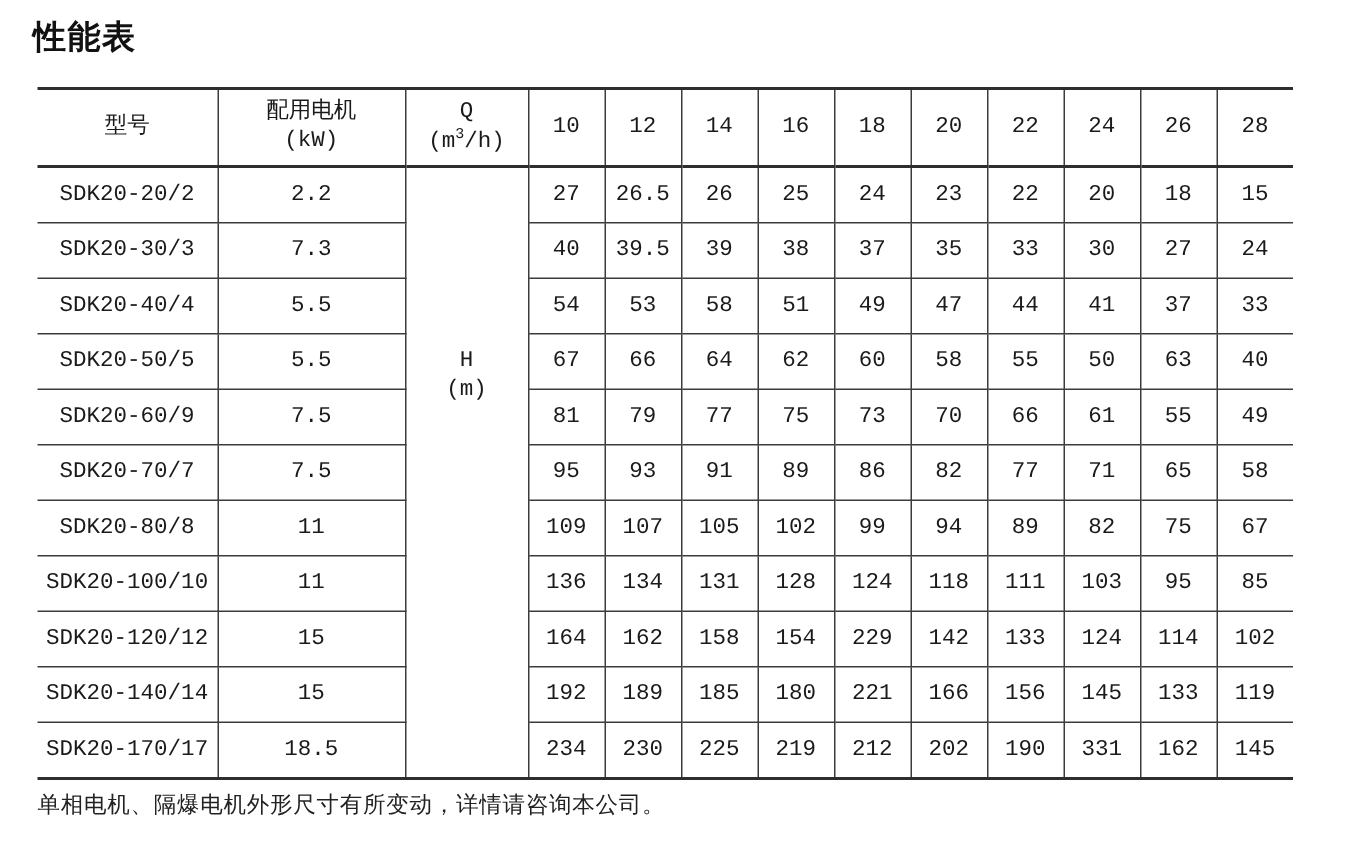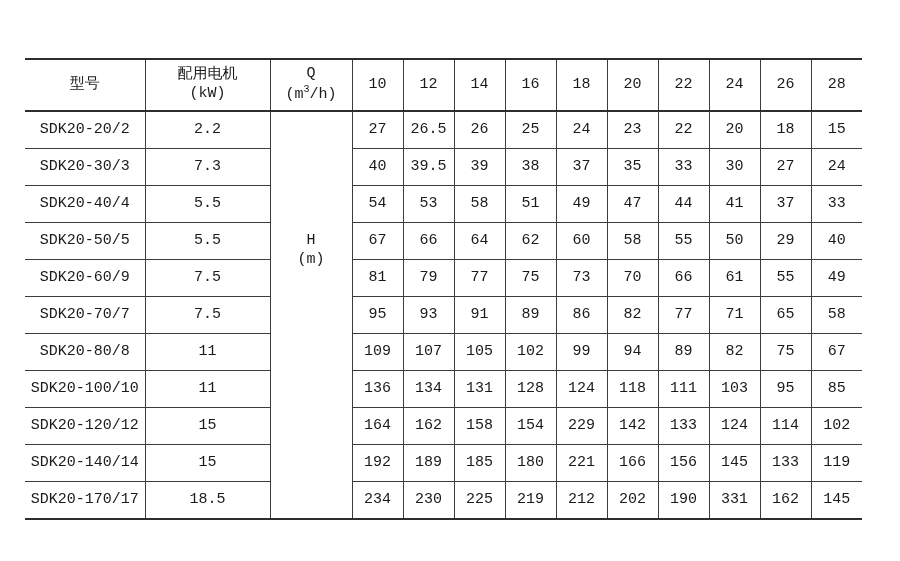--- a/index.html
+++ b/index.html
@@ -74,20 +74,21 @@
     font-size: 15px;
     color: #222222;
     letter-spacing: 0.5px;
   }
 </style>
 </head>
 <body>
 
 <div class="page">
 
+  <div class="title">性能表</div>
 
   <div class="table-wrap">
     <table class="perf">
       <colgroup>
         <col style="width:120px">
         <col style="width:125px">
         <col style="width:82px">
         <col style="width:51px">
           <col style="width:51px">
           <col style="width:51px">
@@ -175,21 +176,21 @@
             <td>SDK20-50/5</td>
             <td>5.5</td>
             <td>67</td>
             <td>66</td>
             <td>64</td>
             <td>62</td>
             <td>60</td>
             <td>58</td>
             <td>55</td>
             <td>50</td>
-            <td>29</td>
+            <td>63</td>
             <td>40</td>
           </tr>
           <tr>
             <td>SDK20-60/9</td>
             <td>7.5</td>
             <td>81</td>
             <td>79</td>
             <td>77</td>
             <td>75</td>
             <td>73</td>
@@ -280,14 +281,15 @@
             <td>202</td>
             <td>190</td>
             <td>331</td>
             <td>162</td>
             <td>145</td>
           </tr>
         </tbody>
     </table>
   </div>
 
+  <div class="footer-note">单相电机、隔爆电机外形尺寸有所变动，详情请咨询本公司。</div>
 
 </div>
 
 </body></html>

